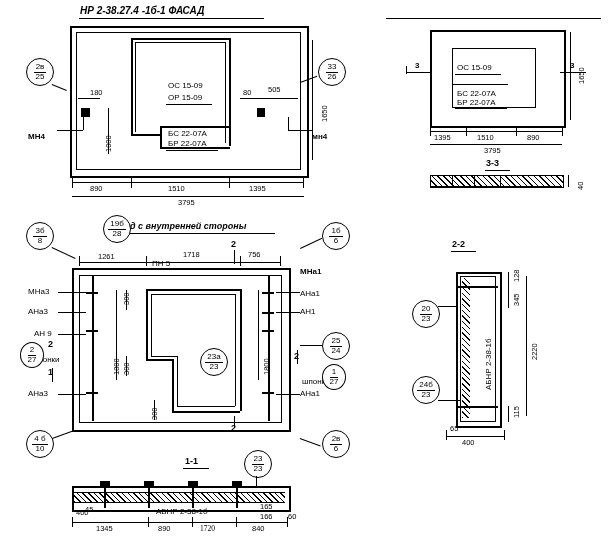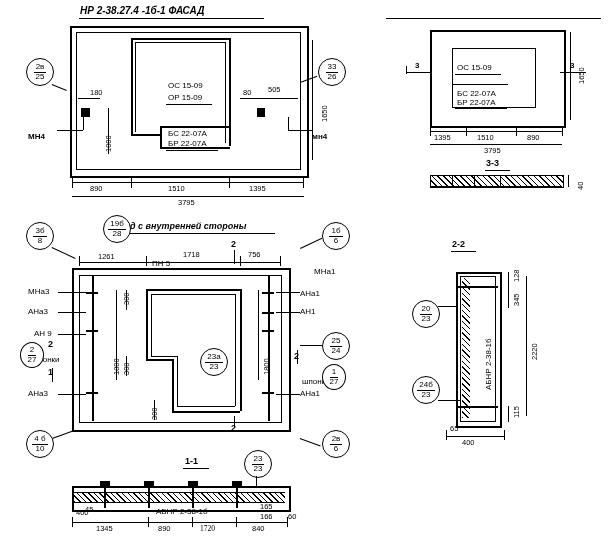--- a/index.html
+++ b/index.html
@@ -189,21 +189,21 @@
   <div class="t" style="left:34px;top:330px;">АН 9</div>
   <div class="ln h1" style="left:58px;top:334px;width:28px;"></div>
   <div class="t" style="left:28px;top:390px;">АНа3</div>
   <div class="ln h1" style="left:58px;top:394px;width:28px;"></div>
 
   <div class="t" style="left:32px;top:356px;">шпонки</div>
   <div class="t tb" style="left:48px;top:340px;font-size:9px;">2</div>
   <div class="ln v1" style="left:52px;top:368px;height:14px;"></div>
   <div class="t tb" style="left:48px;top:368px;font-size:9px;">1</div>
 
-  <div class="t" style="left:314px;top:268px;">МНа1</div>
+  <div class="t" style="left:300px;top:268px;font-weight:bold;">МНа1</div>
   <div class="ln h1" style="left:276px;top:292px;width:24px;"></div>
   <div class="t" style="left:300px;top:290px;">АНа1</div>
   <div class="t" style="left:300px;top:308px;">АН1</div>
   <div class="ln h1" style="left:276px;top:312px;width:24px;"></div>
   <div class="t" style="left:300px;top:390px;">АНа1</div>
   <div class="ln h1" style="left:276px;top:394px;width:24px;"></div>
   <div class="t" style="left:302px;top:378px;">шпонки</div>
   <div class="t tb" style="left:294px;top:352px;font-size:9px;">2</div>
   <div class="ln v1" style="left:297px;top:350px;height:14px;"></div>
 

